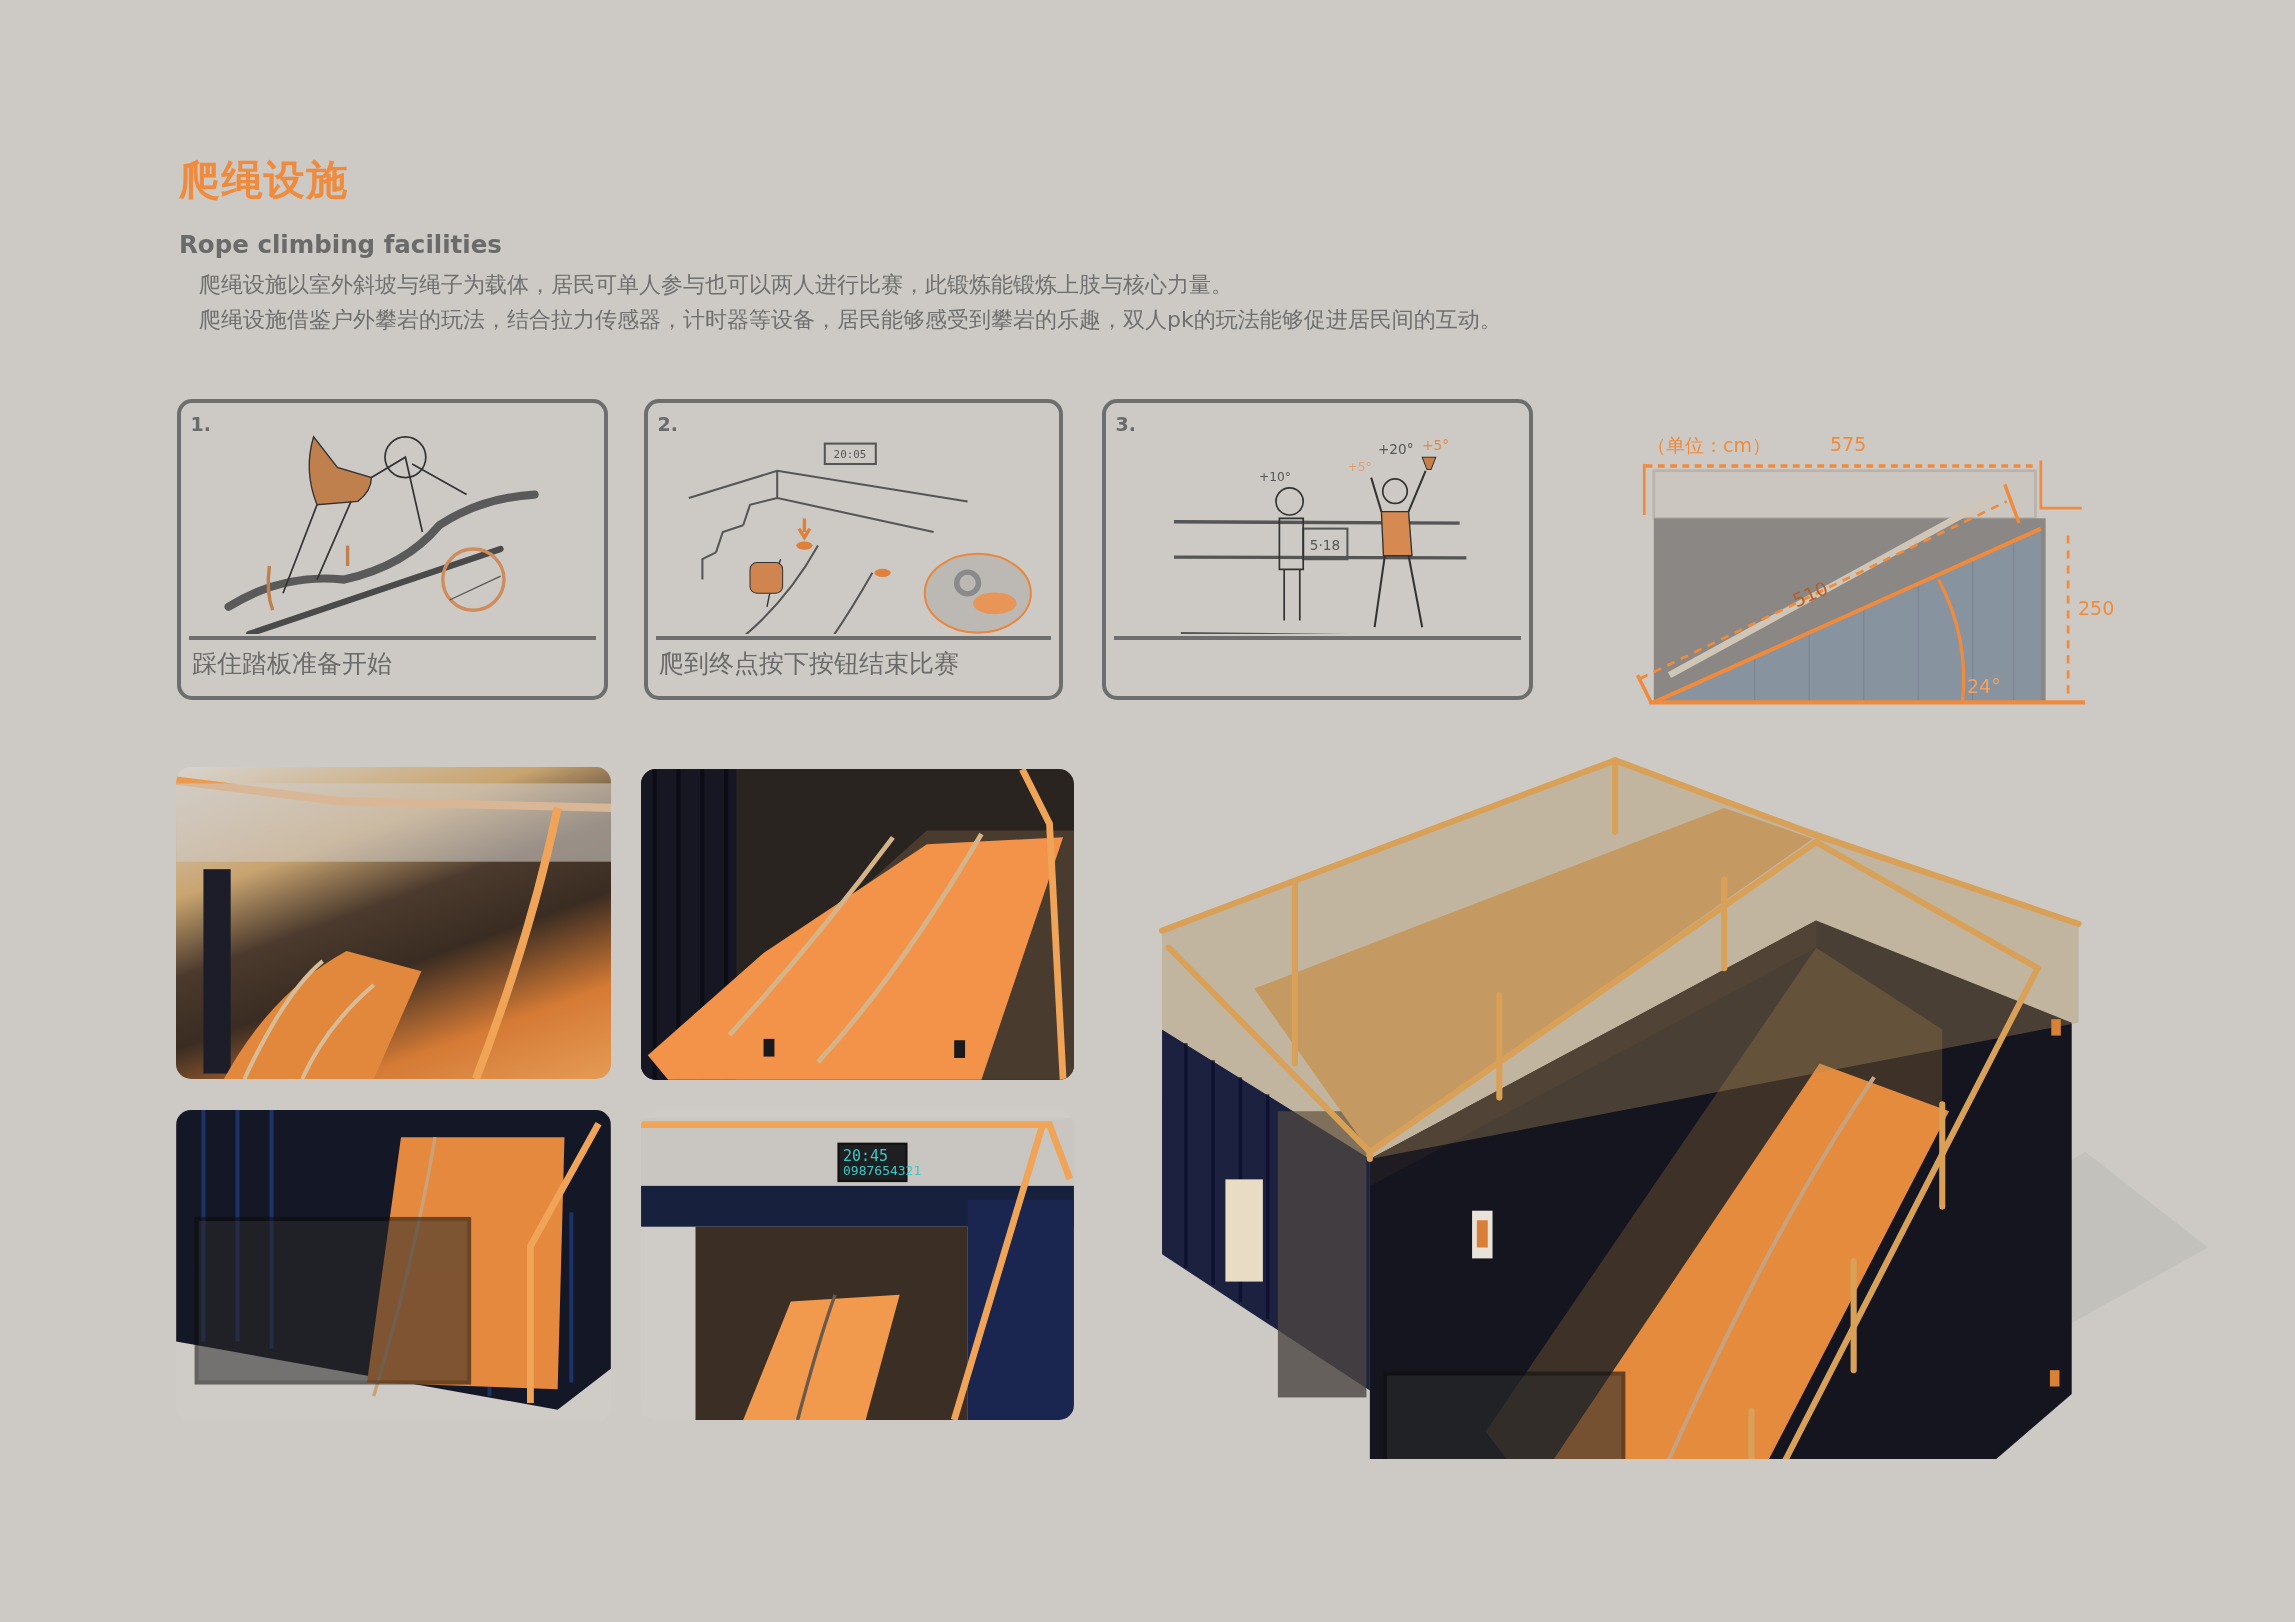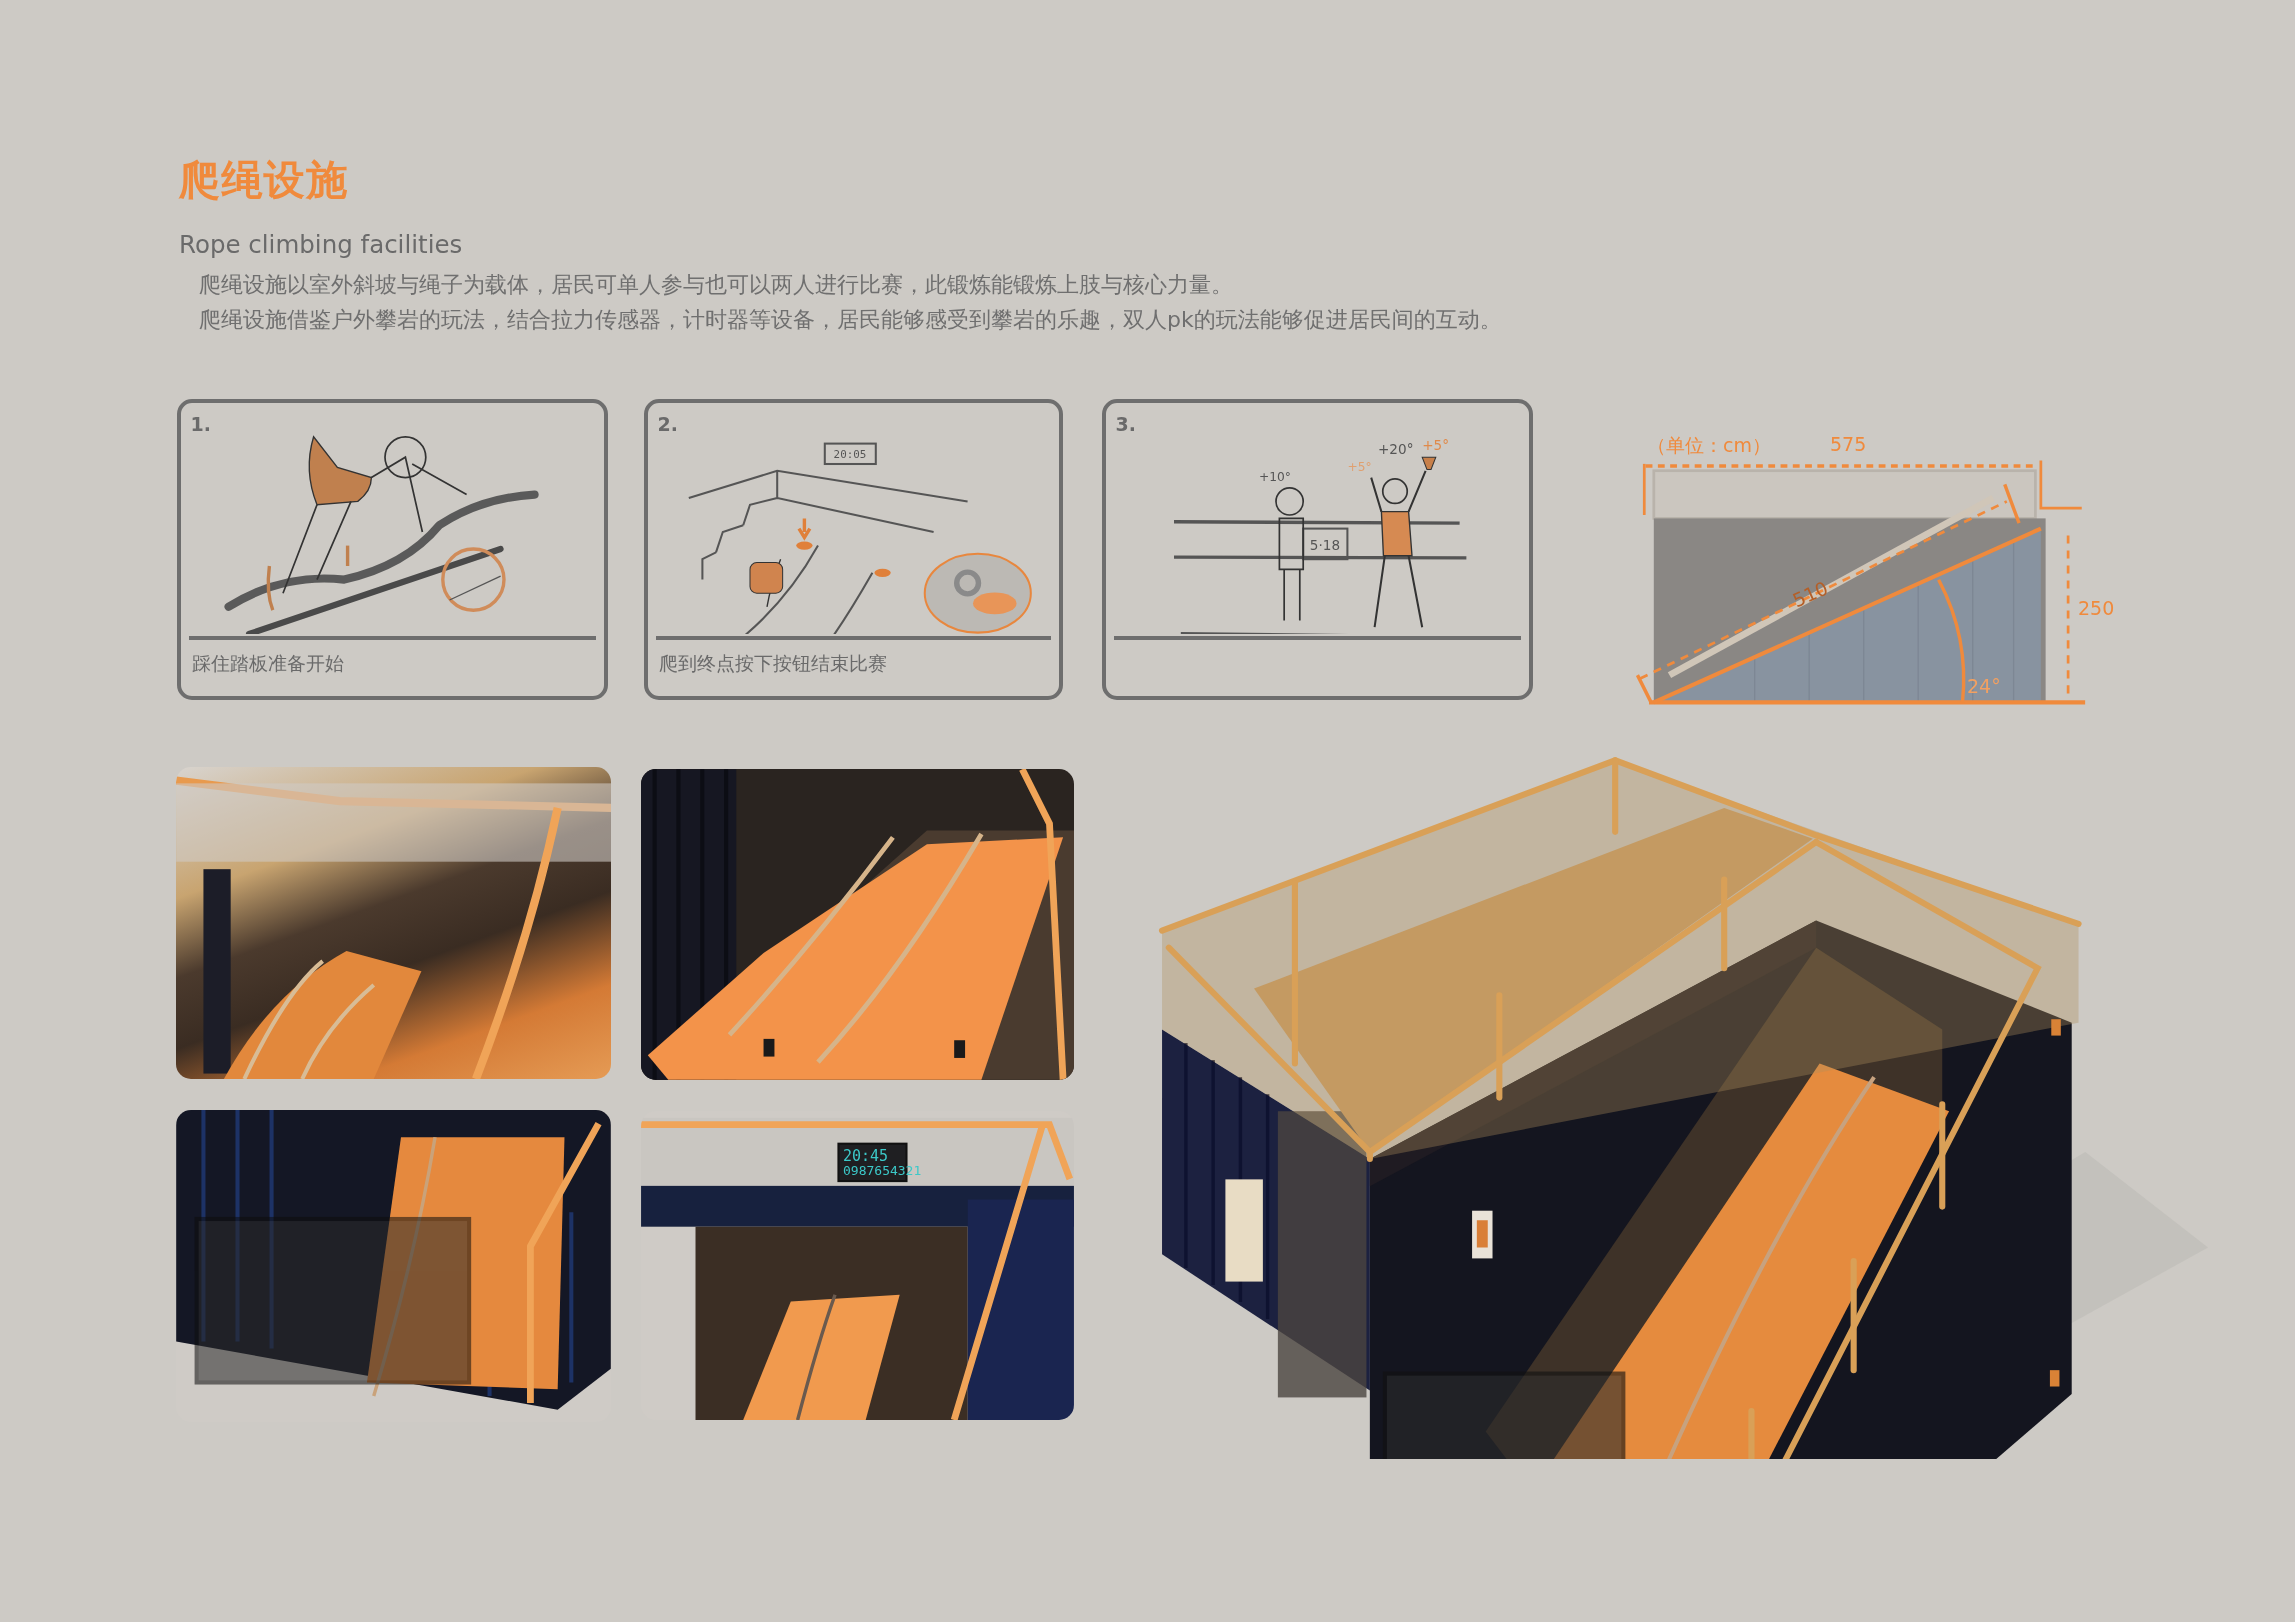--- a/index.html
+++ b/index.html
@@ -1,25 +1,25 @@
 <!DOCTYPE html>
 <html style="font-size:11px"><head>
 <meta charset="utf-8">
 <style>
   html,body{margin:0;padding:0;}
   body{width:2295px;height:1622px;background:#cdcac5;position:relative;overflow:hidden;font-family:"DejaVu Sans","Liberation Sans",sans-serif;color:#6a6a6a;}
   .abs{position:absolute;}
   .title{left:179px;top:156px;font-size:41px;font-weight:bold;color:#f08a3c;letter-spacing:1.4px;line-height:49px;}
-  .subtitle{left:179px;top:228px;font-size:24.5px;color:#6a6a6a;line-height:33px;}
+  .subtitle{left:179px;top:228px;font-size:24.5px;color:#6a6a6a;line-height:33px;font-weight:bold;}
   .desc{left:179px;font-size:22px;color:#6f6f6f;line-height:30px;white-space:nowrap;margin-left:20px;}
   .step{border:4.1px solid #6e6e6e;border-radius:15px;box-sizing:border-box;}
   .step .num{position:absolute;left:9.5px;top:9.5px;font-size:19px;font-weight:bold;color:#6a6a6a;}
   .step .art{position:absolute;left:0;top:27px;right:0;height:204px;}
   .step .rule{position:absolute;left:8.2px;right:8.2px;top:233px;height:4.1px;background:#6e6e6e;}
-  .step .cap{position:absolute;left:11px;right:11px;top:247px;font-size:19px;color:#6a6a6a;line-height:27px;}
+  .step .cap{position:absolute;left:11px;right:11px;top:247px;font-size:25px;color:#6a6a6a;line-height:27px;}
   .photo{border-radius:15px;overflow:hidden;}
   .dim-text{color:#f08a3c;font-size:19px;}
 </style>
 </head>
 <body>
 
 <div class="abs title">爬绳设施</div>
 <div class="abs subtitle">Rope climbing facilities</div>
 <div class="abs desc" style="top:270px">爬绳设施以室外斜坡与绳子为载体，居民可单人参与也可以两人进行比赛，此锻炼能锻炼上肢与核心力量。</div>
 <div class="abs desc" style="top:305px">爬绳设施借鉴户外攀岩的玩法，结合拉力传感器，计时器等设备，居民能够感受到攀岩的乐趣，双人pk的玩法能够促进居民间的互动。</div>

